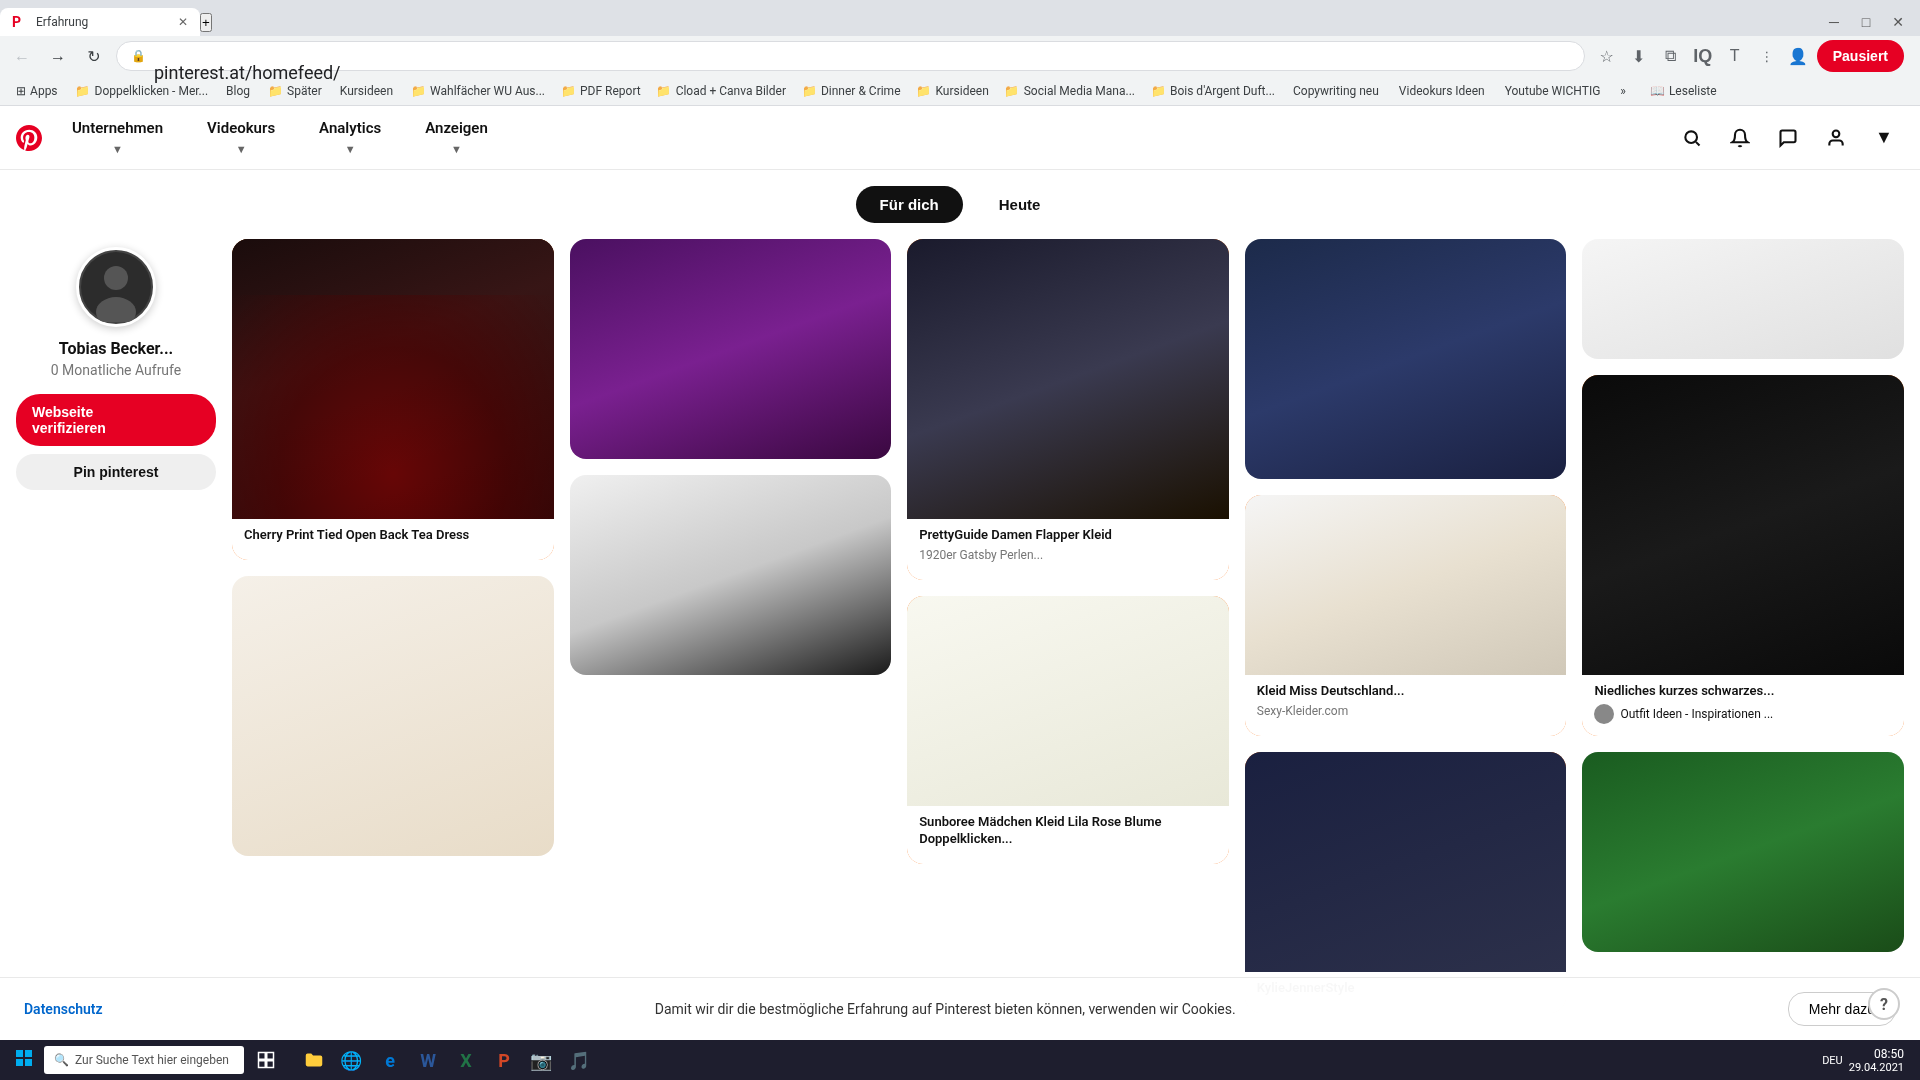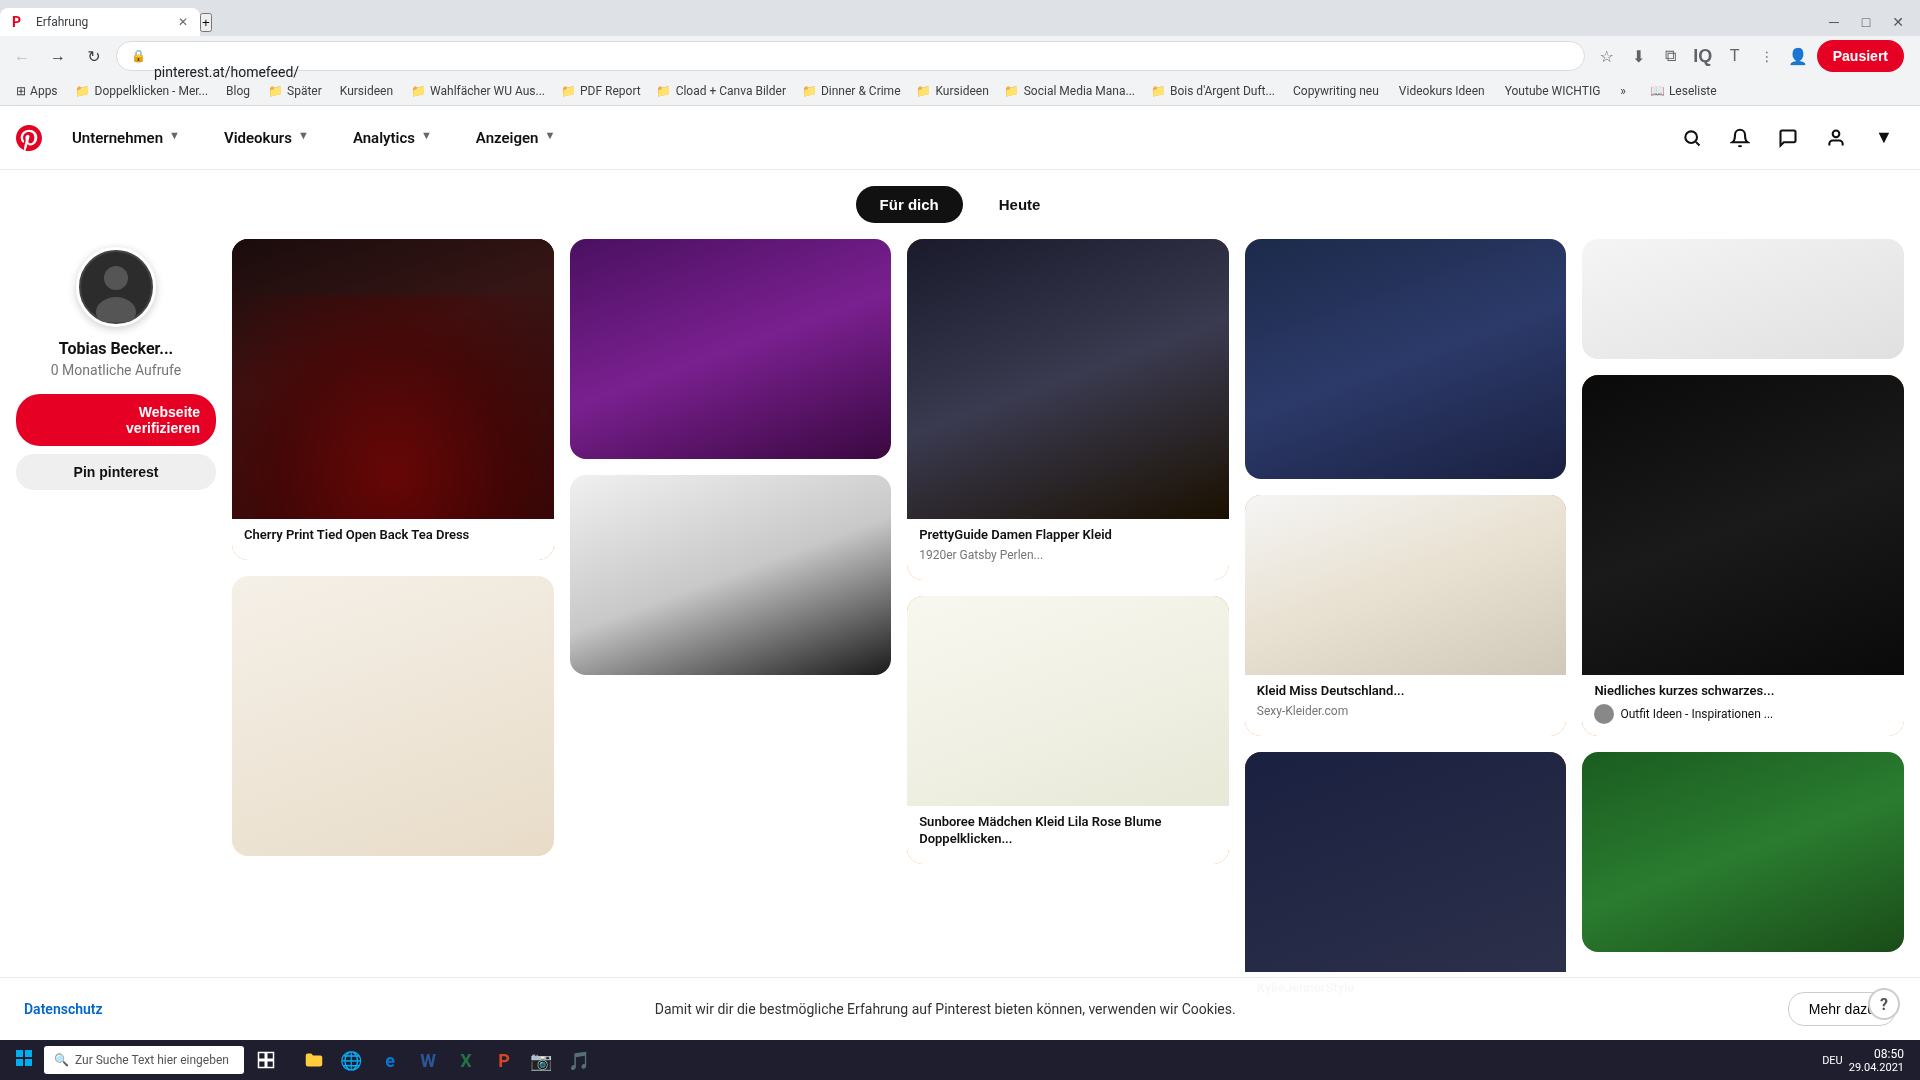--- a/index.html
+++ b/index.html
@@ -10,57 +10,57 @@
     .browser-tabs { display: flex; align-items: center; background: #dee1e6; padding: 8px 0 0 0; height: 36px; }
     .browser-tab { display: flex; align-items: center; background: #fff; padding: 0 12px; height: 28px; border-radius: 8px 8px 0 0; font-size: 13px; color: #3c4043; min-width: 200px; gap: 8px; }
     .browser-tab .favicon { width: 16px; height: 16px; color: #e60023; font-size: 14px; }
     .browser-tab .tab-title { flex: 1; font-size: 12px; }
     .browser-tab .close-btn { font-size: 12px; color: #666; cursor: pointer; }
     .browser-toolbar { display: flex; align-items: center; background: #f1f3f4; padding: 6px 8px; gap: 8px; height: 40px; }
     .browser-nav-btn { background: none; border: none; color: #3c4043; font-size: 16px; cursor: pointer; padding: 4px; border-radius: 50%; width: 28px; height: 28px; display: flex; align-items: center; justify-content: center; }
     .browser-nav-btn.disabled { color: #bdc1c6; cursor: default; }
     .address-bar { flex: 1; background: #fff; border: 1px solid #dadce0; border-radius: 20px; padding: 4px 14px; font-size: 13px; color: #202124; display: flex; align-items: center; gap: 8px; height: 30px; }
     .address-bar .lock-icon { color: #5f6368; font-size: 12px; }
-    .address-text { color: #202124; font-size: 14px; margin-top: 32px; }
+    .address-text { color: #202124; font-size: 18px; margin-top: 32px; }
     .browser-actions { display: flex; align-items: center; gap: 4px; }
     .browser-action-btn { background: none; border: none; color: #5f6368; font-size: 16px; cursor: pointer; padding: 4px; border-radius: 50%; width: 28px; height: 28px; display: flex; align-items: center; justify-content: center; }
 
     
     .bookmarks-bar { display: flex; align-items: center; background: #f1f3f4; padding: 2px 8px; height: 30px; border-bottom: 1px solid #dadce0; gap: 4px; overflow: hidden; font-size: 12px; }
     .bookmark-item { display: flex; align-items: center; gap: 4px; padding: 2px 8px; border-radius: 4px; cursor: pointer; white-space: nowrap; color: #3c4043; }
     .bookmark-folder { display: flex; align-items: center; gap: 4px; padding: 2px 6px; border-radius: 4px; cursor: pointer; white-space: nowrap; color: #3c4043; }
     .reading-list { display: flex; align-items: center; gap: 4px; margin-left: 4px; cursor: pointer; padding: 2px 8px; border-radius: 4px; color: #3c4043; }
 
     
     .pinterest-app { background: #fff; width: 100%; height: calc(1080px - 36px - 40px - 30px - 40px); overflow: hidden; }
 
     
     .pinterest-header { display: flex; align-items: center; padding: 0 16px; height: 64px; border-bottom: 1px solid #e9e9e9; gap: 16px; background: #fff; }
     .pinterest-logo { color: #e60023; font-size: 24px; font-weight: 700; display: flex; align-items: center; gap: 6px; }
-    .nav-item { display: flex; gap: 6px; padding: 8px 14px; border-radius: 24px; font-size: 15px; font-weight: 600; color: #111; cursor: pointer; }
+    .nav-item { display: flex; align-items: center; gap: 6px; padding: 8px 14px; border-radius: 24px; font-size: 15px; font-weight: 600; color: #111; cursor: pointer; flex-direction: column; }
     .nav-arrow { font-size: 11px; color: #666; }
     .header-spacer { flex: 1; }
     .header-icons { display: flex; align-items: center; gap: 8px; }
     .header-icon-btn { background: none; border: none; width: 40px; height: 40px; border-radius: 50%; display: flex; align-items: center; justify-content: center; cursor: pointer; font-size: 18px; color: #111; }
     .pause-btn { background: #e60023; color: #fff; padding: 8px 16px; border-radius: 24px; font-size: 14px; font-weight: 600; border: none; cursor: pointer; margin-right: 8px; }
 
     
     .feed-controls { display: flex; justify-content: center; align-items: center; gap: 12px; padding: 16px 0; }
     .feed-tab { padding: 10px 24px; border-radius: 24px; font-size: 15px; font-weight: 600; cursor: pointer; border: none; }
     .feed-tab.active { background: #111; color: #fff; }
     .feed-tab.inactive { background: #fff; color: #111; }
 
     
     .main-content { display: flex; padding: 0 16px; gap: 16px; overflow: hidden; }
 
     
     .left-sidebar { width: 200px; flex-shrink: 0; padding-top: 8px; }
     .profile-name { text-align: center; font-size: 16px; font-weight: 700; color: #111; margin-bottom: 4px; }
     .profile-stats { text-align: center; font-size: 14px; color: #767676; margin-bottom: 16px; }
-    .verify-btn { display: block; width: 100%; background: #e60023; color: #fff; border: none; border-radius: 24px; padding: 10px 16px; font-size: 14px; font-weight: 600; cursor: pointer; text-align: right; margin-bottom: 8px; }
+    .verify-btn { display: block; width: 100%; background: #e60023; color: #fff; border: none; border-radius: 24px; padding: 10px 16px; font-size: 14px; font-weight: 600; cursor: pointer; text-align: left; margin-bottom: 8px; }
     .pin-create-btn { display: block; width: 100%; background: #efefef; color: #111; border: none; border-radius: 24px; padding: 10px 16px; font-size: 14px; font-weight: 600; cursor: pointer; text-align: center; }
 
     
     .pin-grid { flex: 1; columns: 5; column-gap: 16px; overflow: hidden; }
     .pin-item { break-inside: avoid; margin-bottom: 16px; border-radius: 16px; overflow: hidden; background: #f97316; cursor: pointer; }
     .pin-image { width: 100%; display: block; background: #e0e0e0; }
     .pin-image.tall { height: 250px; }
     .pin-image.medium { height: 180px; }
     .pin-image.extra-tall { height: 320px; }
     .pin-info { padding: 8px 12px 12px; background: #fff; }

